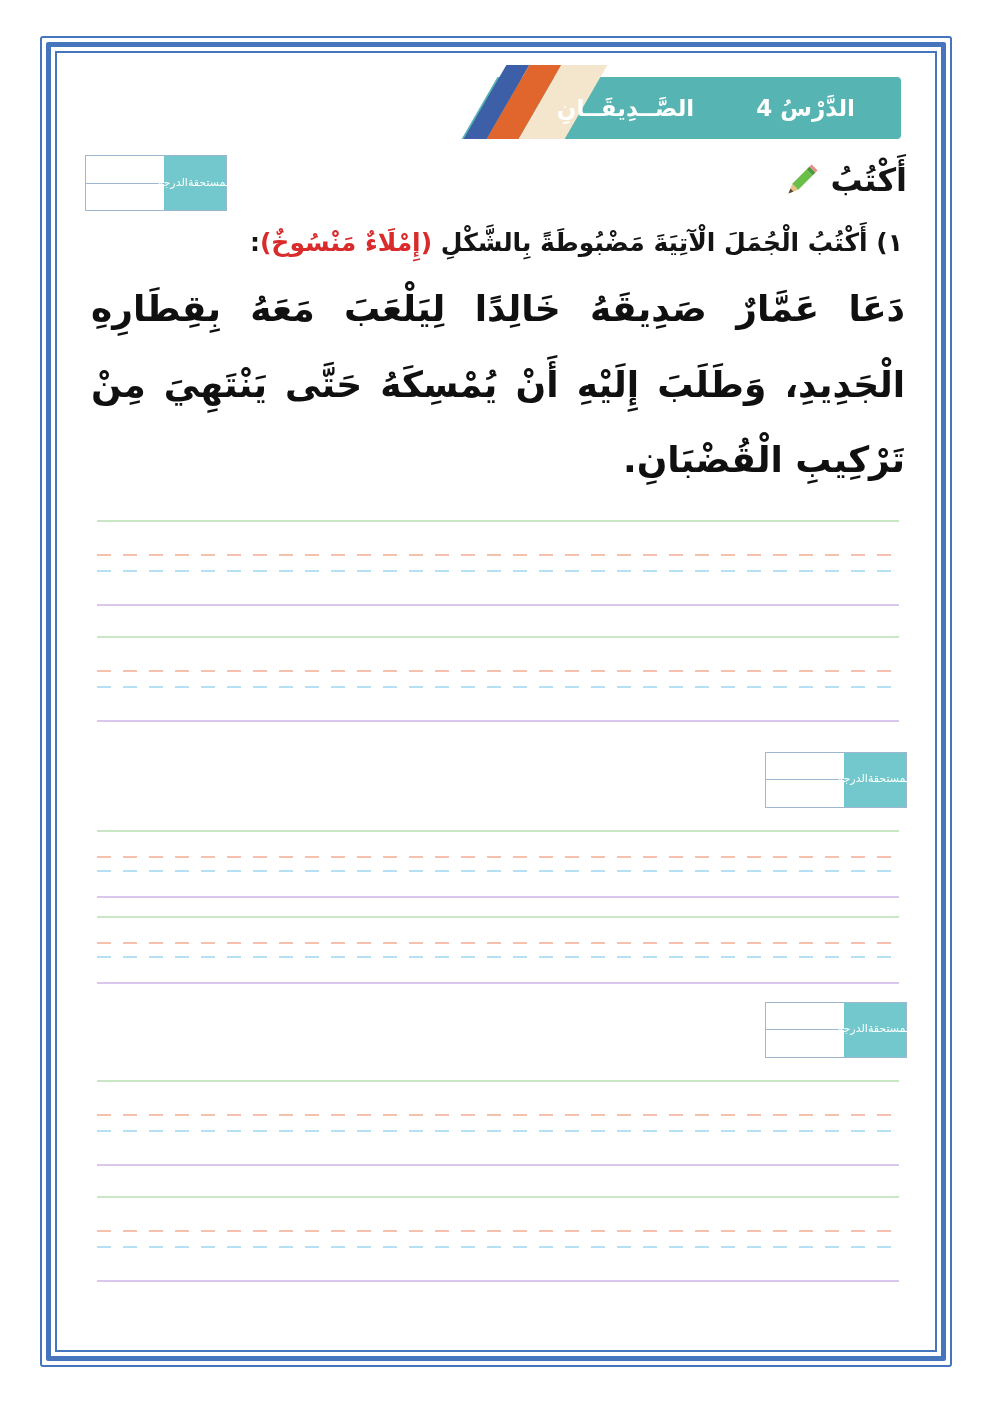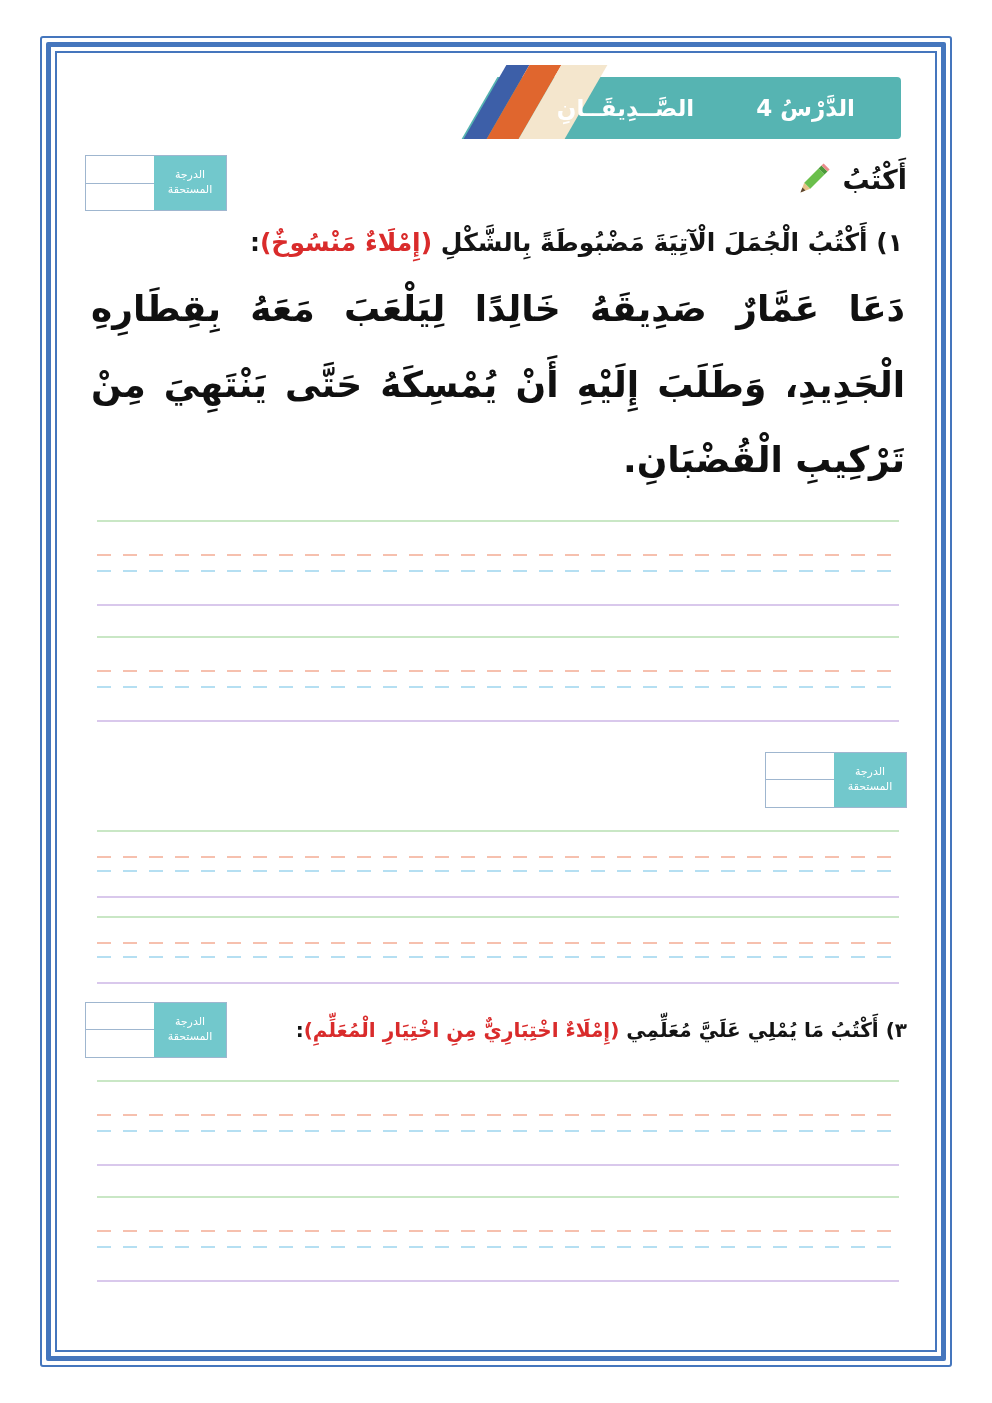--- a/index.html
+++ b/index.html
@@ -29,35 +29,35 @@
   }
   .band .lesson-label, .band .lesson-title { position: relative; z-index: 3; white-space: nowrap; }
   .stripe { position: absolute; top: -12px; height: 74px; transform: skewX(-30deg); z-index: 2; }
   .stripe-cover  { left: -34px;  width: 116px; background: #ffffff; z-index: 2; }
   .stripe-blue   { left: 84px;  width: 23px;  background: #3d5fa8; }
   .stripe-orange { left: 107px; width: 32px;  background: #e0662e; }
   .stripe-cream  { left: 139px; width: 46px;  background: #f4e6cd; }
 
   
   .intro-row { display: flex; justify-content: space-between; align-items: flex-start; margin-top: 4px; }
-  .write-heading { display: flex; align-items: center; gap: 10px; font-size: 27px; font-weight: bold; color: #141414; margin-top: 6px; }
+  .write-heading { display: flex; align-items: center; gap: 10px; font-size: 32px; font-weight: bold; color: #141414; margin-top: 6px; }
   .pencil-wrap { width: 36px; height: 36px; display: inline-block; }
 
   
   .score-box {
     direction: ltr; display: flex;
     width: 142px; height: 56px;
     border: 1px solid #9fb6cf; background: #fff;
   }
   .score-cells { flex: 1; display: flex; flex-direction: column; }
   .score-cell { flex: 1; border-bottom: 1px solid #9fb6cf; background: #ffffff; }
   .score-cell:last-child { border-bottom: none; }
   .score-label {
-    width: 72px; background: #72c8cc; color: #ffffff;
-    display: flex; flex-direction: column; align-items: center; justify-content: center;
+    width: 62px; background: #72c8cc; color: #ffffff;
+    display: flex; flex-direction: row; align-items: center; justify-content: center;
     font-size: 11px; line-height: 1.35; 
   }
 
   
   .task-line { font-size: 25px; font-weight: bold; color: #141414; margin: 12px 4px 8px 0; line-height: 1.6; }
   .task-line .red { color: #d92b2b; }
   .passage {
     font-size: 36px; font-weight: bold; color: #101010;
     line-height: 2.1; margin: 4px 2px 16px 6px; text-align: justify;
   }
@@ -168,25 +168,20 @@
               </div>
               <div class="wgroup">
                 <div class="wline l0" style="background: rgb(201, 231, 197);"></div>
                 <div class="wline l1" style="background: repeating-linear-gradient(90deg, rgb(246, 192, 174) 0px, rgb(246, 192, 174) 14px, transparent 14px, transparent 26px);"></div>
                 <div class="wline l2" style="background: repeating-linear-gradient(90deg, rgb(181, 223, 242) 0px, rgb(181, 223, 242) 14px, transparent 14px, transparent 26px);"></div>
                 <div class="wline l3" style="background: rgb(217, 200, 236);"></div>
               </div>
             </div>
 
           <div class="task-row size-s">
-            <div class="task-line">
-              <span>٣)</span>
-              <span>أَكْتُبُ مَا يُمْلِي عَلَيَّ مُعَلِّمِي</span>
-              <span class="red">(إِمْلَاءٌ اخْتِبَارِيٌّ مِنِ اخْتِيَارِ الْمُعَلِّمِ)</span><span>:</span>
-            </div>
             <div class="score-box">
               <div class="score-cells">
                 <div class="score-cell"></div>
                 <div class="score-cell"></div>
               </div>
               <div class="score-label">
                 <span>الدرجة</span>
                 <span>المستحقة</span>
               </div>
             </div>

